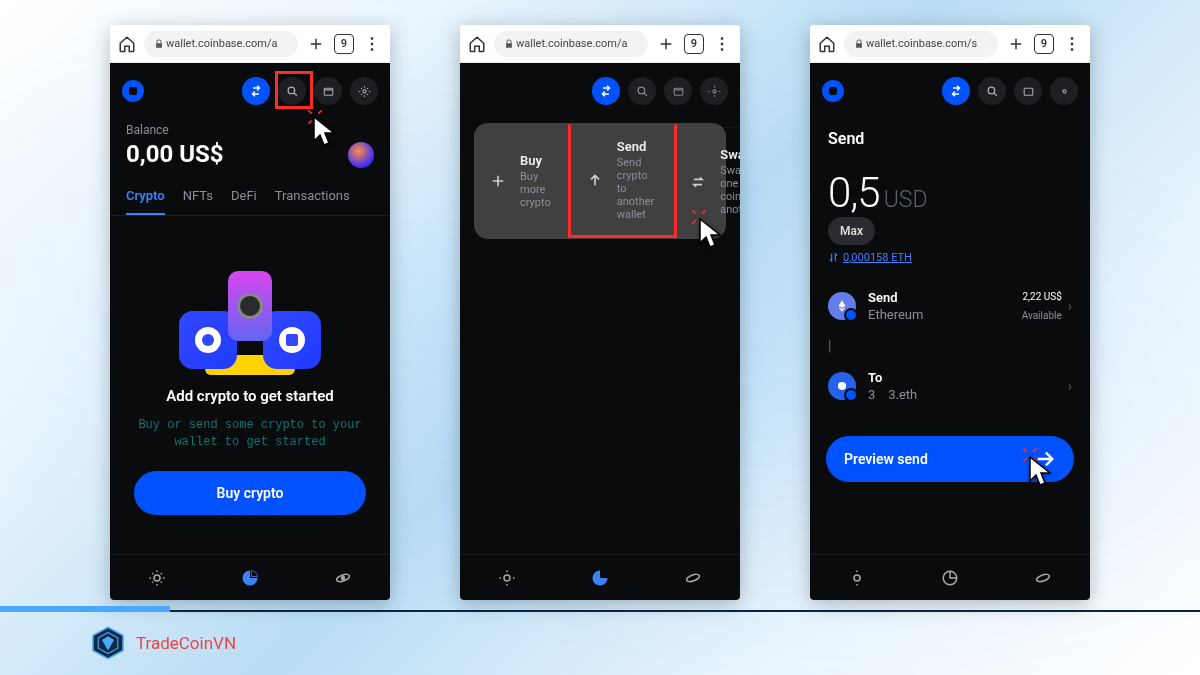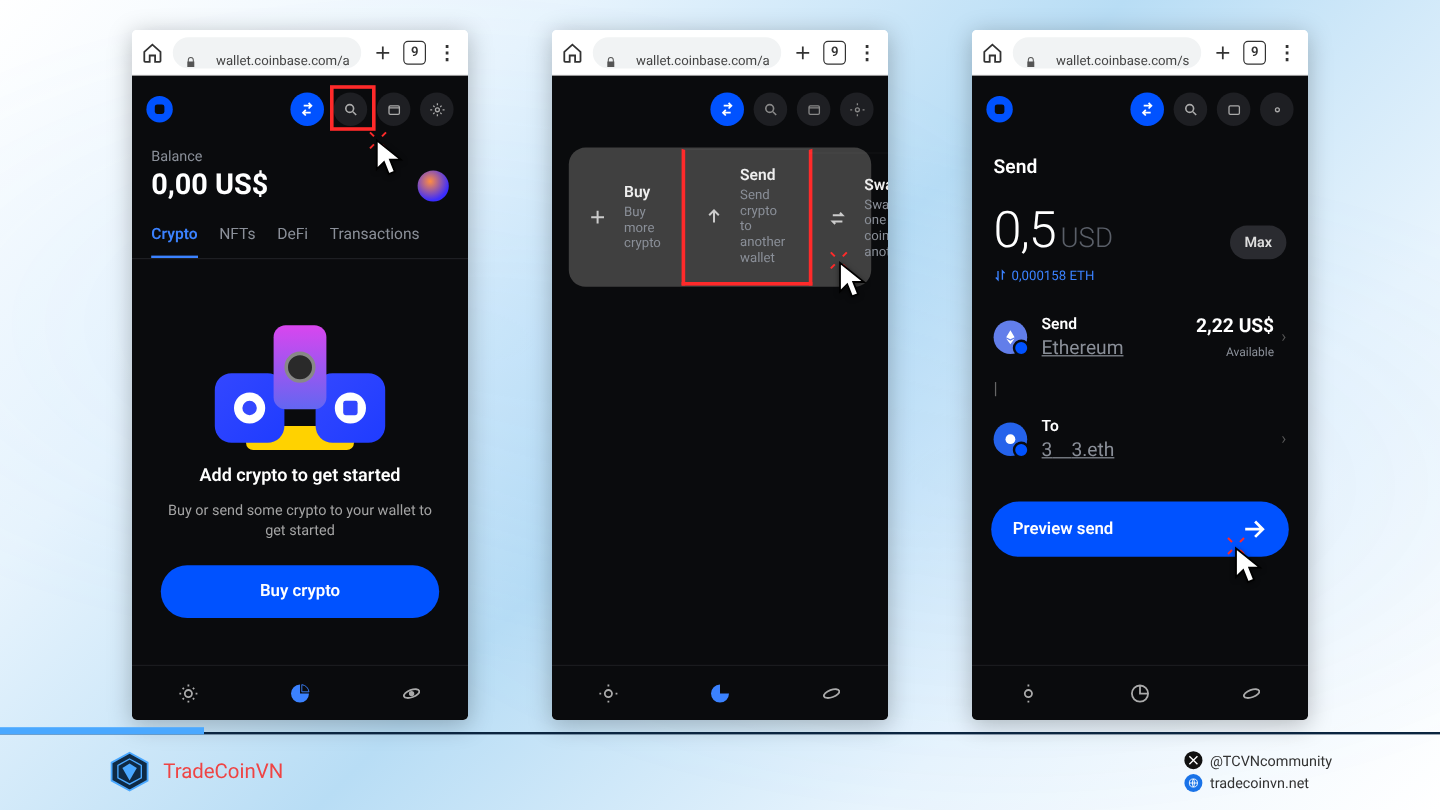--- a/index.html
+++ b/index.html
@@ -47,25 +47,25 @@
     gap: 8px;
     border-bottom: 1px solid #eee;
   }
   .home-btn { width: 18px; height: 18px; display:flex; align-items:center; justify-content:center; }
   .url-pill {
     flex: 1;
     height: 26px;
     background: #f1f3f4;
     border-radius: 13px;
     display: flex;
-    align-items: flex-end;
+    align-items: center;
     padding: 0 10px;
     font-size: 11px;
     color: #444;
-    gap: 16px;
+    gap: 2px;
   }
   .url-lock { width:10px; height:10px; }
   .plus-btn, .tab-count, .dots-btn { width: 20px; display:flex; align-items:center; justify-content:center; color:#333; }
   .tab-count { width:20px; height:20px; border:1.5px solid #333; border-radius:4px; font-size:11px; font-weight:600; }
   .dots-btn { font-size:16px; font-weight:bold; }
 
   
   .app { flex:1; background:#0a0b0d; color:#fff; display:flex; flex-direction:column; position:relative; }
 
   .top-icons {
@@ -120,21 +120,21 @@
   .promo-sq-left::before { content:""; position:absolute; width:12px; height:12px; background:#3347ff; border-radius:50%; z-index:1;}
   .promo-sq-right::before { content:""; position:absolute; width:12px; height:12px; background:#3347ff; border-radius:2px; z-index:1;}
   .promo-bar-yellow { position:absolute; bottom:0; width:90px; height:20px; background:#ffd200; border-radius:6px; }
   .promo-center {
     position:absolute; width:44px; height:70px; border-radius:10px;
     background: linear-gradient(180deg,#d946ef,#6366f1);
     top:6px; display:flex; align-items:center; justify-content:center;
   }
   .promo-center::after { content:""; width:20px; height:20px; border-radius:50%; background:#2a2a2a; border:3px solid #888; }
   .promo-title { font-size:15px; font-weight:600; }
-  .promo-sub { font-size:12px; color:#a3a3a3; line-height:1.45; }
+  .promo-sub { font-size:12px; color:#0f766e; line-height:1.45;font-family:Liberation Mono, monospace; }
   .buy-btn {
     width:100%; height:44px; border-radius:22px;
     background:#0052ff; color:#fff; font-size:14px; font-weight:600;
     display:flex; align-items:center; justify-content:center; margin-top:8px;
   }
 
   .bottom-nav {
     height:46px; display:flex; justify-content:space-around; align-items:center;
     border-top:1px solid #1a1b1e;
   }
@@ -154,41 +154,42 @@
   .red-box-highlight {
     border: 3px solid #ff2a2a;
     margin: -3px;
   }
 
   
   .send-title { padding: 10px 18px 6px; font-size:16px; font-weight:600; }
   .amount-row {
     display:flex; align-items:baseline; justify-content:space-between;
     padding: 14px 18px 4px;
+    flex-direction: column;
   }
   .amount { display:flex; align-items:baseline; gap:2px; }
   .amount .num { font-size:42px; font-weight:300; color:#fff; letter-spacing:-1px; }
   .amount .cur { font-size:23px; font-weight:300; color:#5a5f68; margin-left:2px; }
   .max-pill {
     background:#2a2b30; color:#ddd; font-size:12px; font-weight:600;
     padding:7px 12px; border-radius:16px;
   }
-  .convert-line { padding: 2px 18px 16px; font-size:11px; color:#3b82ff; display:flex; align-items:center; gap:4px;}
+  .convert-line { padding: 2px 18px 16px; font-size:11px; color:#3b82ff; display:flex; align-items:center; gap:4px;text-decoration:underline;}
 
   .send-row {
     display:flex; align-items:center; justify-content:space-between;
     padding: 10px 18px;
   }
   .send-row .left { display:flex; align-items:center; gap:12px; }
   .coin-bubble { width:28px; height:28px; border-radius:50%; background:#627eea; display:flex; align-items:center; justify-content:center; position:relative; }
   .coin-bubble::after { content:""; position:absolute; right:-2px; bottom:-2px; width:10px; height:10px; border-radius:50%; background:#0052ff; border:2px solid #0a0b0d; }
   .row-texts .r1 { font-size:13px; font-weight:600; }
-  .row-texts .r2 { font-size:16px; color:#8a8f98; margin-top:2px;text-decoration:underline; }
+  .row-texts .r2 { font-size:13px; color:#8a8f98; margin-top:2px; }
   .row-right { text-align:right; }
-  .row-right .r1 { font-size:16px;font-weight:bold; }
+  .row-right .r1 { font-size:10px; }
   .row-right .r2 { font-size:10px; color:#8a8f98; margin-top:8px; }
   .chev { color:#555; font-size:14px; margin-left:6px; }
   .to-input { padding: 6px 18px; font-size:14px; color:#666; }
 
   .preview-btn {
     margin: 24px 16px 0; height:46px; border-radius:24px;
     background:#0052ff; display:flex; align-items:center; justify-content:space-between;
     padding: 0 18px; font-size:14px; font-weight:600;
   }
 
@@ -612,32 +613,13 @@
 <div class="footer-line"></div>
 <div class="footer">
   <div class="brand">
     <svg class="brand-logo" viewBox="0 0 48 48">
       <polygon points="24,3 44,14 44,34 24,45 4,34 4,14" fill="#0f2a44" stroke="#4aa8ff" stroke-width="2"></polygon>
       <polygon points="24,10 37,17 37,31 24,38 11,31 11,17" fill="none" stroke="#4aa8ff" stroke-width="1.5"></polygon>
       <path d="M16 20l8-5 8 5-8 14z" fill="#4aa8ff"></path>
     </svg>
     <span class="brand-text">TradeCoinVN</span>
   </div>
-  <div class="socials">
-    <div class="row">
-      <span class="soc-badge" style="background:#111;">
-        <svg viewBox="0 0 24 24" width="9" height="9" fill="#fff">
-            <path d="M3 3l18 18M21 3L3 21" stroke="#fff" stroke-width="3"></path>
-          </svg>
-      </span>
-      <span>@TCVNcommunity</span>
-    </div>
-    <div class="row">
-      <span class="soc-badge" style="background:#1a73e8;">
-        <svg viewBox="0 0 24 24" width="9" height="9" fill="none" stroke="#fff" stroke-width="2">
-            <circle cx="12" cy="12" r="9"></circle>
-            <path d="M3 12h18M12 3c3 3 3 15 0 18M12 3c-3 3-3 15 0 18"></path>
-          </svg>
-      </span>
-      <span>tradecoinvn.net</span>
-    </div>
-  </div>
 </div>
 
 </body></html>

